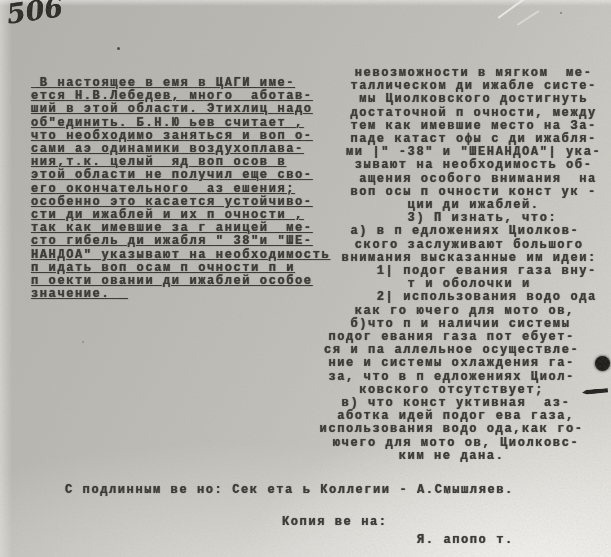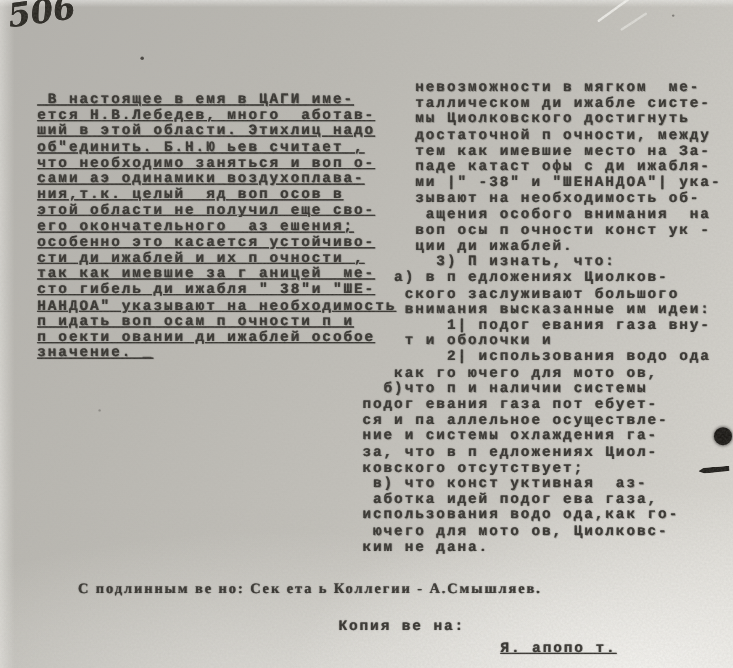--- a/index.html
+++ b/index.html
@@ -13,24 +13,24 @@
       linear-gradient(118deg, #b3b1ac 0%, #bab8b2 30%, #c2c0ba 55%, #cfcdc7 78%, #dedcd6 100%);
     font-family:"Liberation Mono","DejaVu Sans Mono",monospace;
   }
   .typed{
     position:absolute;margin:0;
     font-family:inherit;font-weight:700;font-size:12px;line-height:13.2px;
     letter-spacing:1.6px;color:#312f2b;white-space:pre;
     text-shadow:0 0 1px rgba(49,47,43,.8), .6px .4px 0 rgba(49,47,43,.28), -.4px 0 0 rgba(49,47,43,.2);
   }
   #leftcol{left:31px;top:77px;text-decoration:underline;}
-  #rightcol{left:302px;top:67px;}
-  .cert{left:65px;top:484px;font-family:Liberation Serif, serif;}
+  #rightcol{left:302px;top:67px;text-align:center;}
+  .cert{left:65px;top:484px;}
   .copy{left:282px;top:516px;text-align:right;}
-  .recipient{left:417px;top:534px;text-decoration:underline;}
+  .recipient{left:417px;top:534px;}
   .handwritten{
     position:absolute;left:5px;top:0px;
     font-family:"DejaVu Serif","Liberation Serif",serif;
     font-style:italic;font-weight:700;font-size:27px;line-height:30px;
     color:#23211c;transform:rotate(-8deg);transform-origin:left top;
     text-shadow:0 0 .5px rgba(35,33,28,.8);
   }
   .ink-blot{
     position:absolute;left:595px;top:356px;width:15px;height:15px;border-radius:50%;
     background:#14120f;box-shadow:0 0 2px 1px rgba(20,18,15,.45);

